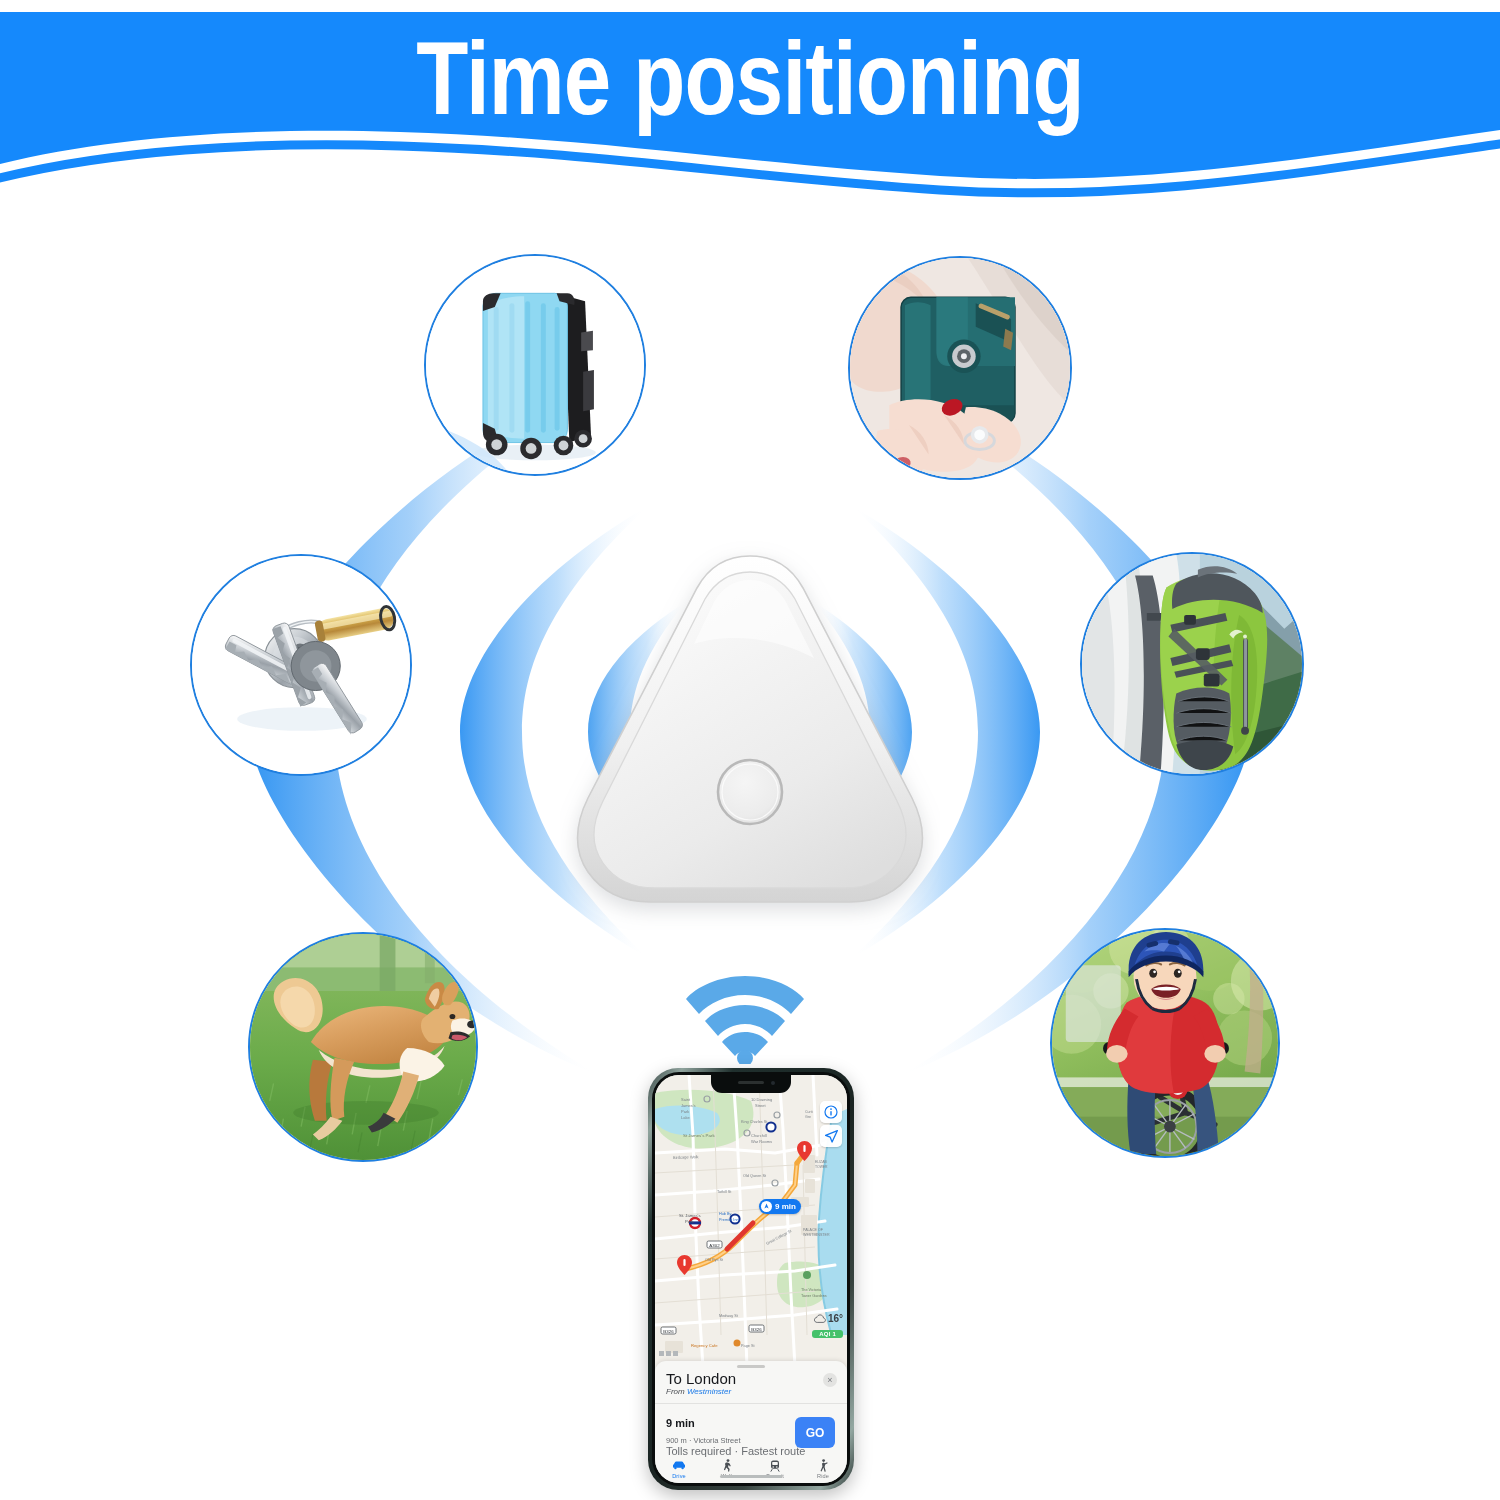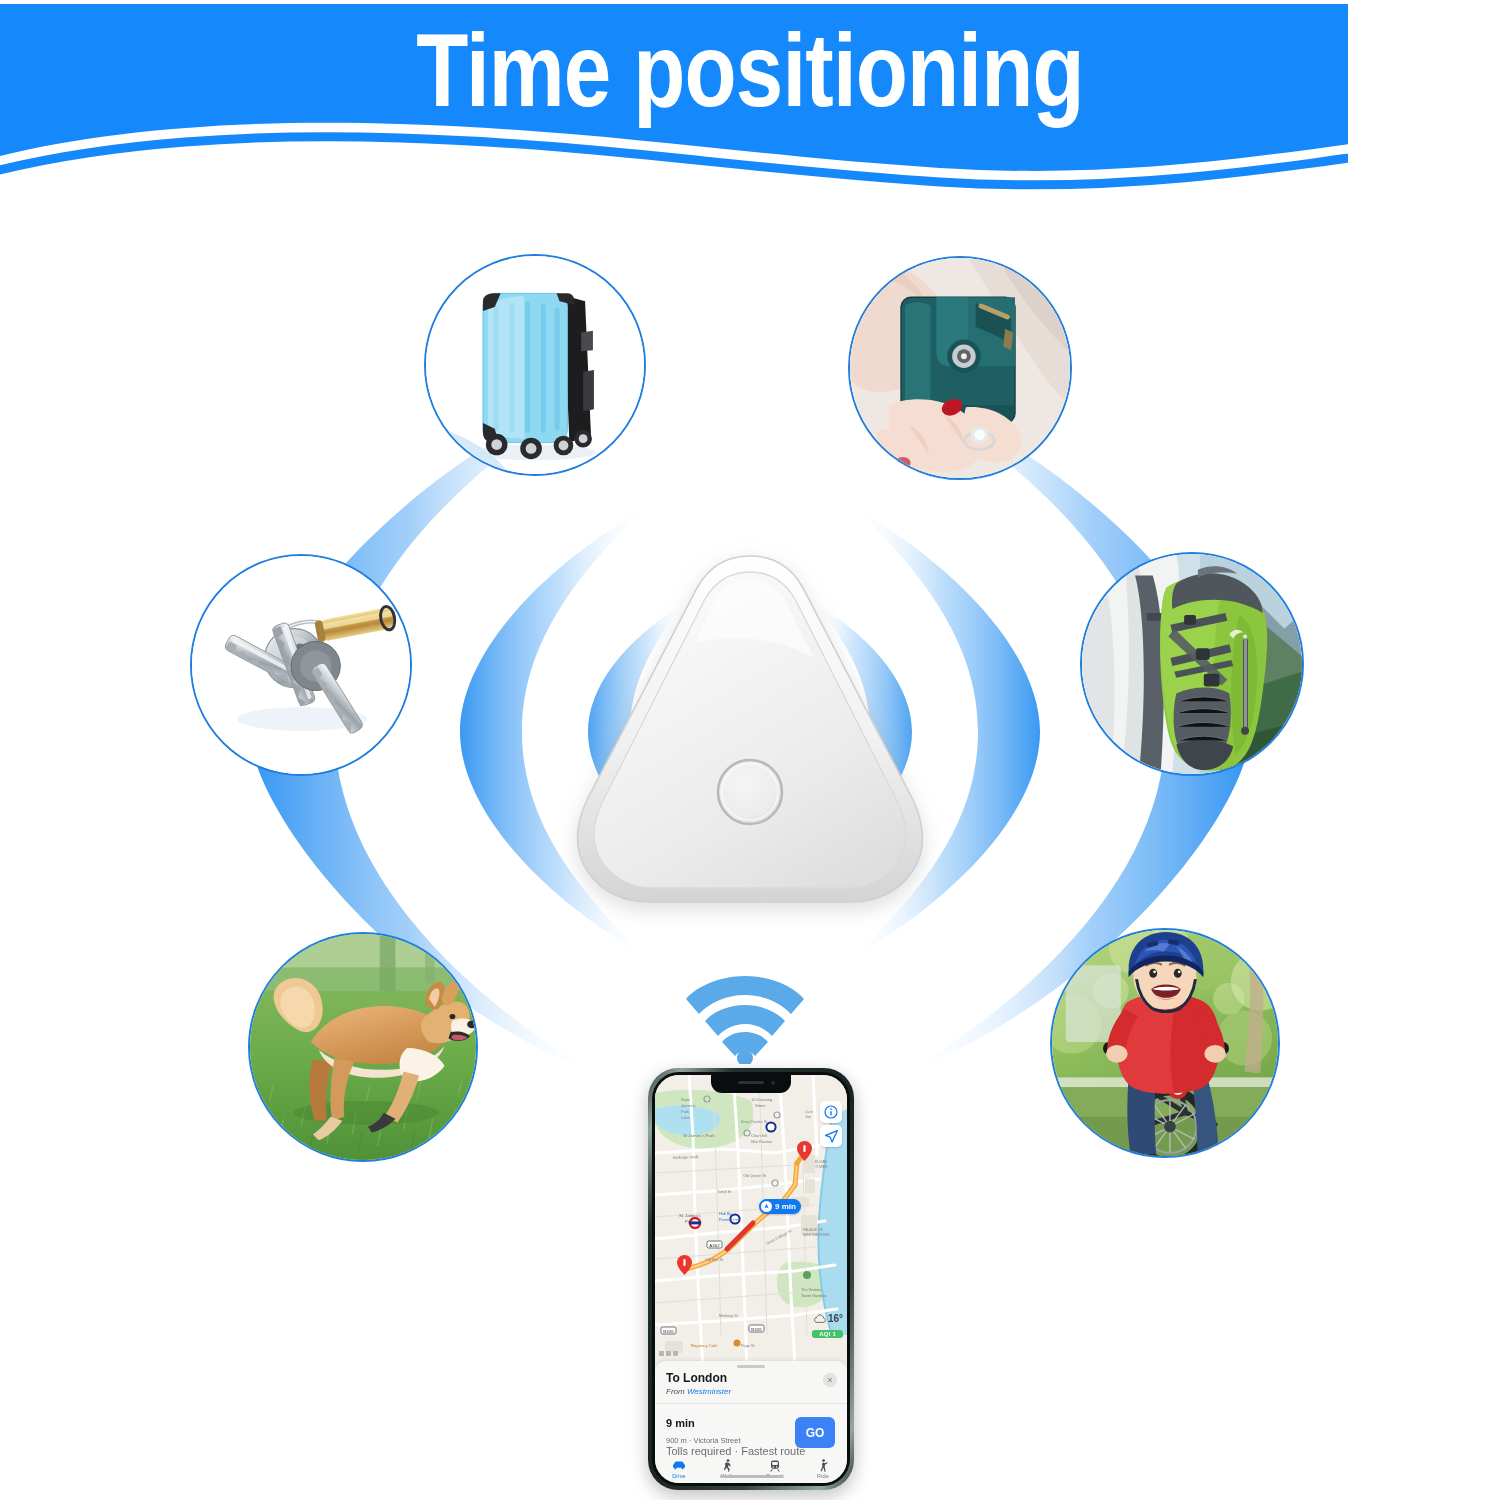--- a/index.html
+++ b/index.html
@@ -4,21 +4,21 @@
 <style>
   html,body{margin:0;padding:0;background:#fff;}
   body{
     width:1500px;height:1500px;position:relative;overflow:hidden;
     font-family:"Liberation Sans","DejaVu Sans",sans-serif;
     background:#ffffff;
   }
 
   
   #header-banner{
-    position:absolute;left:0;top:4px;width:1348px;height:210px;
+    position:absolute;left:0;top:12px;width:1500px;height:210px;
     overflow:hidden;
   }
   #header-banner svg{position:absolute;left:0;top:0;}
   #banner-title{
     position:absolute;left:0;top:14px;width:1500px;
     text-align:center;
     color:#ffffff;
     font-size:104px;
     line-height:104px;
     font-weight:700;
@@ -135,21 +135,21 @@
   #route-card{
     position:absolute;left:0;top:286px;width:192px;height:122px;
     background:#f7f7f5;border-top-left-radius:11px;border-top-right-radius:11px;
     box-shadow:0 -1px 4px rgba(0,0,0,0.10);
   }
   #card-grabber{
     position:absolute;left:50%;top:4px;transform:translateX(-50%);
     width:28px;height:3px;border-radius:2px;background:#c9c9c7;
   }
   #card-head{position:absolute;left:11px;top:11px;}
-  #route-to{font-size:12px;font-weight:700;color:#16181c;line-height:13px;}
+  #route-to{font-size:15px;font-weight:400;color:#16181c;line-height:13px;}
   #route-from-row{font-size:8px;color:#4a4d52;line-height:11px;margin-top:1px;font-style:italic;}
   #route-from-value{color:#1b7ae8;}
   #card-close{
     position:absolute;right:10px;top:12px;width:14px;height:14px;border-radius:50%;
     background:#e3e3e1;display:flex;align-items:center;justify-content:center;
     color:#7b7d80;font-size:9px;line-height:9px;
   }
   #card-div{position:absolute;left:0;top:42px;width:192px;height:1px;background:#e2e2e0;}
 
   #route-detail{position:absolute;left:11px;top:56px;}

